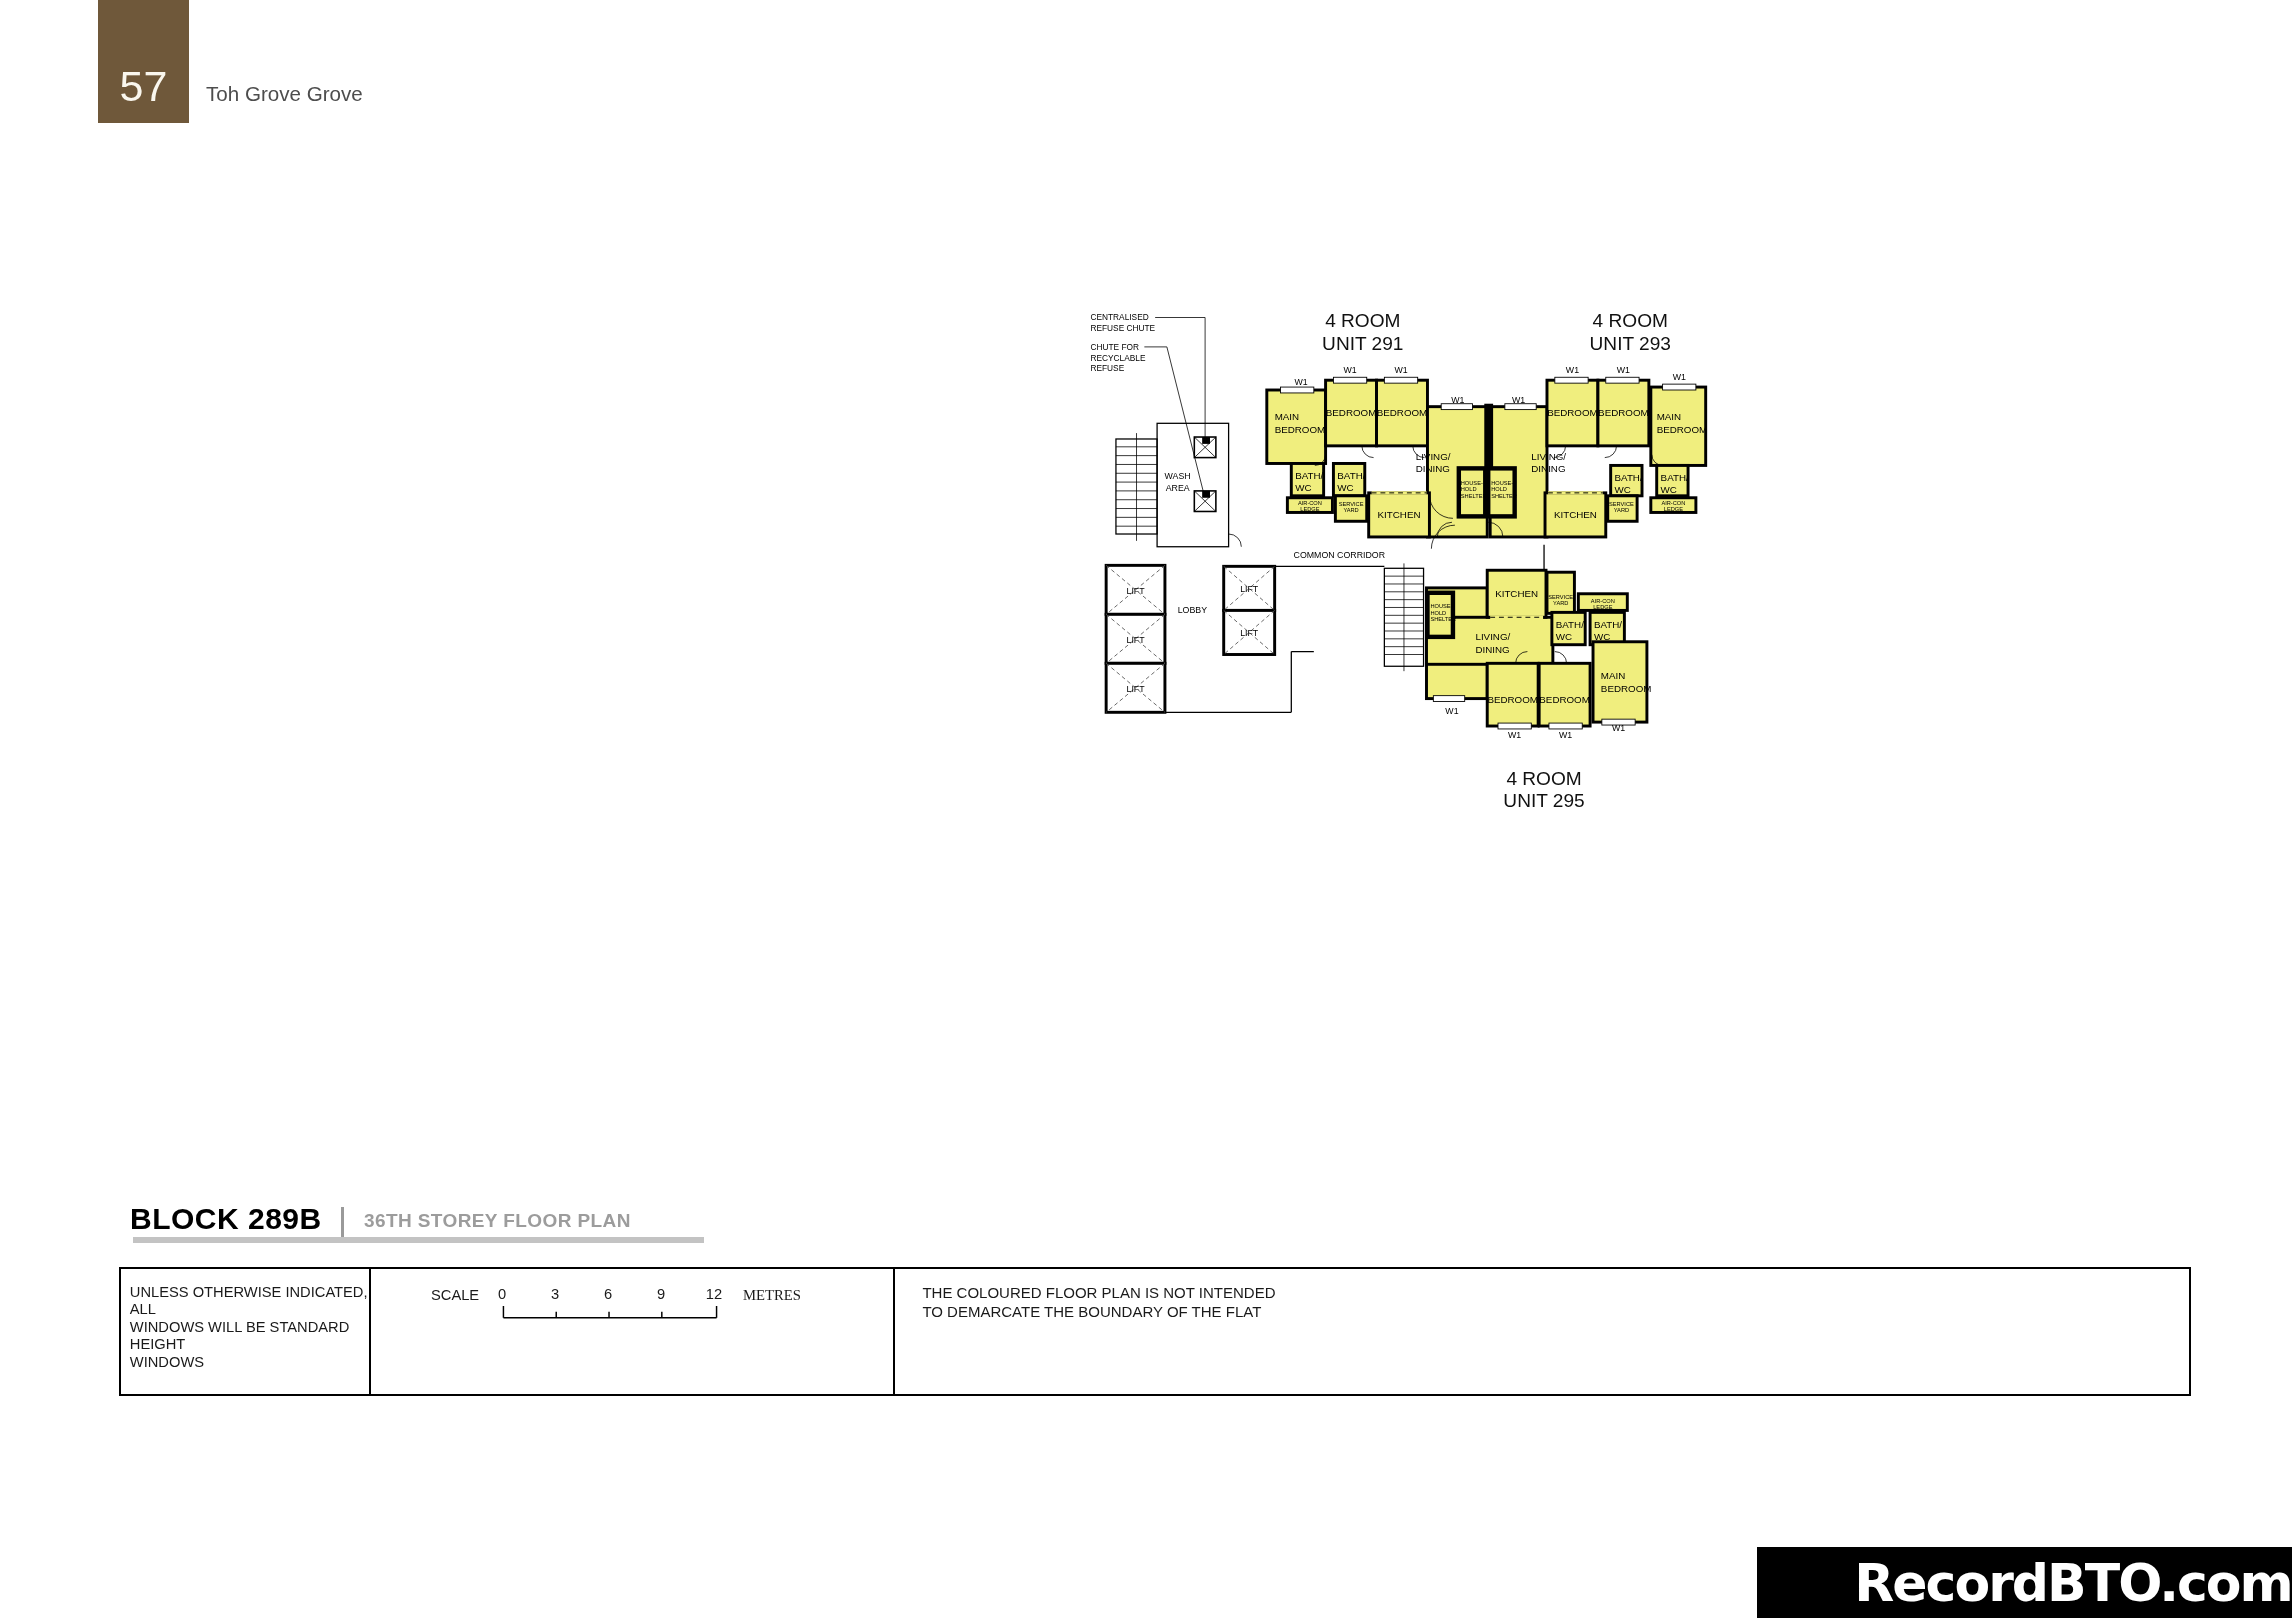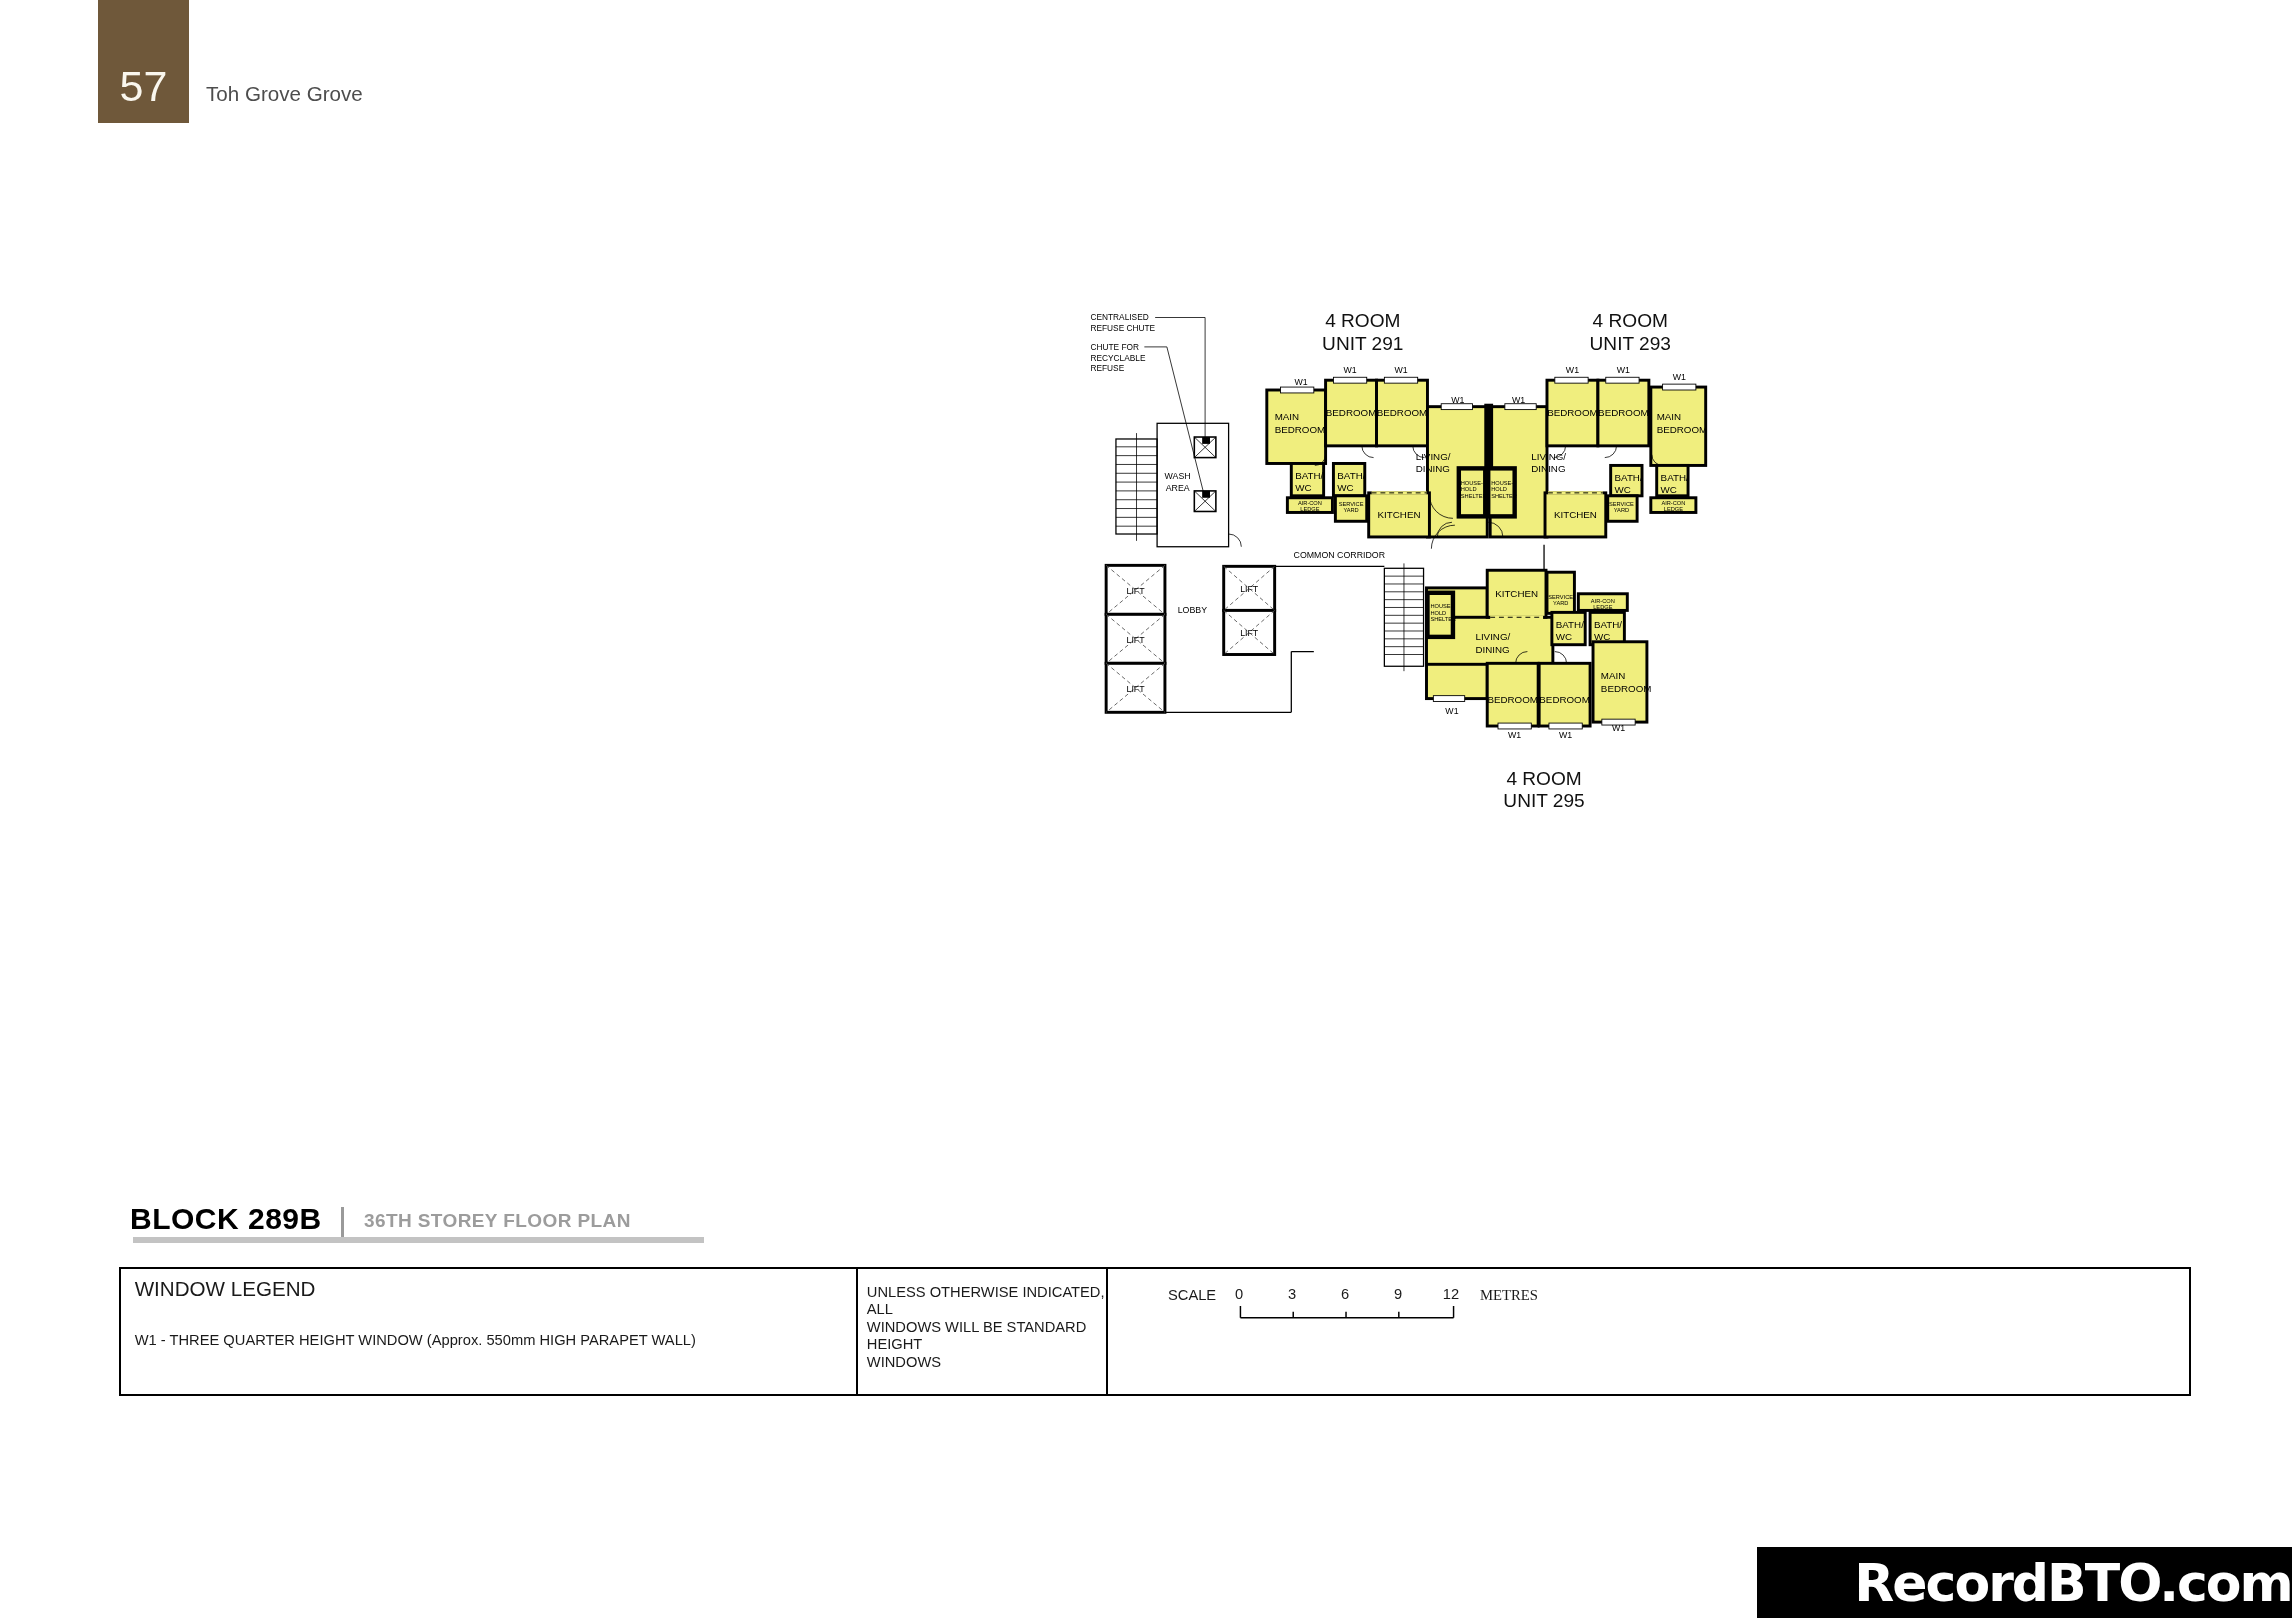--- a/index.html
+++ b/index.html
@@ -297,39 +297,41 @@
     <text class="nav" x="1274" y="649">LIFT</text>
   </g>
 </svg>
 
 <div class="block-title">BLOCK 289B</div>
 <div class="title-divider"></div>
 <div class="storey-subtitle">36TH STOREY FLOOR PLAN</div>
 <div class="title-underline"></div>
 
 <div class="legend">
-  <div class="cell c1">
-    <div class="window-legend-title">WINDOW LEGEND</div>
-    <div class="window-legend-item">W1 - THREE QUARTER HEIGHT WINDOW (Approx. 550mm HIGH PARAPET WALL)</div>
-  </div>
   <div class="cell c2">
     <div class="windows-note">
       <div>UNLESS OTHERWISE INDICATED, ALL</div>
       <div>WINDOWS WILL BE STANDARD HEIGHT</div>
       <div>WINDOWS</div>
     </div>
   </div>
   <div class="cell c3">
     <span class="scale-label">SCALE</span>
     <span class="scale-num" style="left:131px">0</span>
     <span class="scale-num" style="left:184px">3</span>
     <span class="scale-num" style="left:237px">6</span>
     <span class="scale-num" style="left:290px">9</span>
     <span class="scale-num" style="left:343px">12</span>
     <svg class="scale-bar" width="220" height="13.7" viewBox="0 0 224 14">
       <path d="M3,12 H221 M3,0 V12 M221,0 V12 M57,6 V12 M111,6 V12 M165,6 V12" stroke="#000" stroke-width="1.5" fill="none"></path>
     </svg>
     <span class="scale-unit">METRES</span>
   </div>
+  <div class="cell c4">
+    <div class="boundary-note">
+      <div>THE COLOURED FLOOR PLAN IS NOT INTENDED</div>
+      <div>TO DEMARCATE THE BOUNDARY OF THE FLAT</div>
+    </div>
+  </div>
 </div>
 
 <div class="watermark">RecordBTO.com</div>
 
 
 </body></html>

